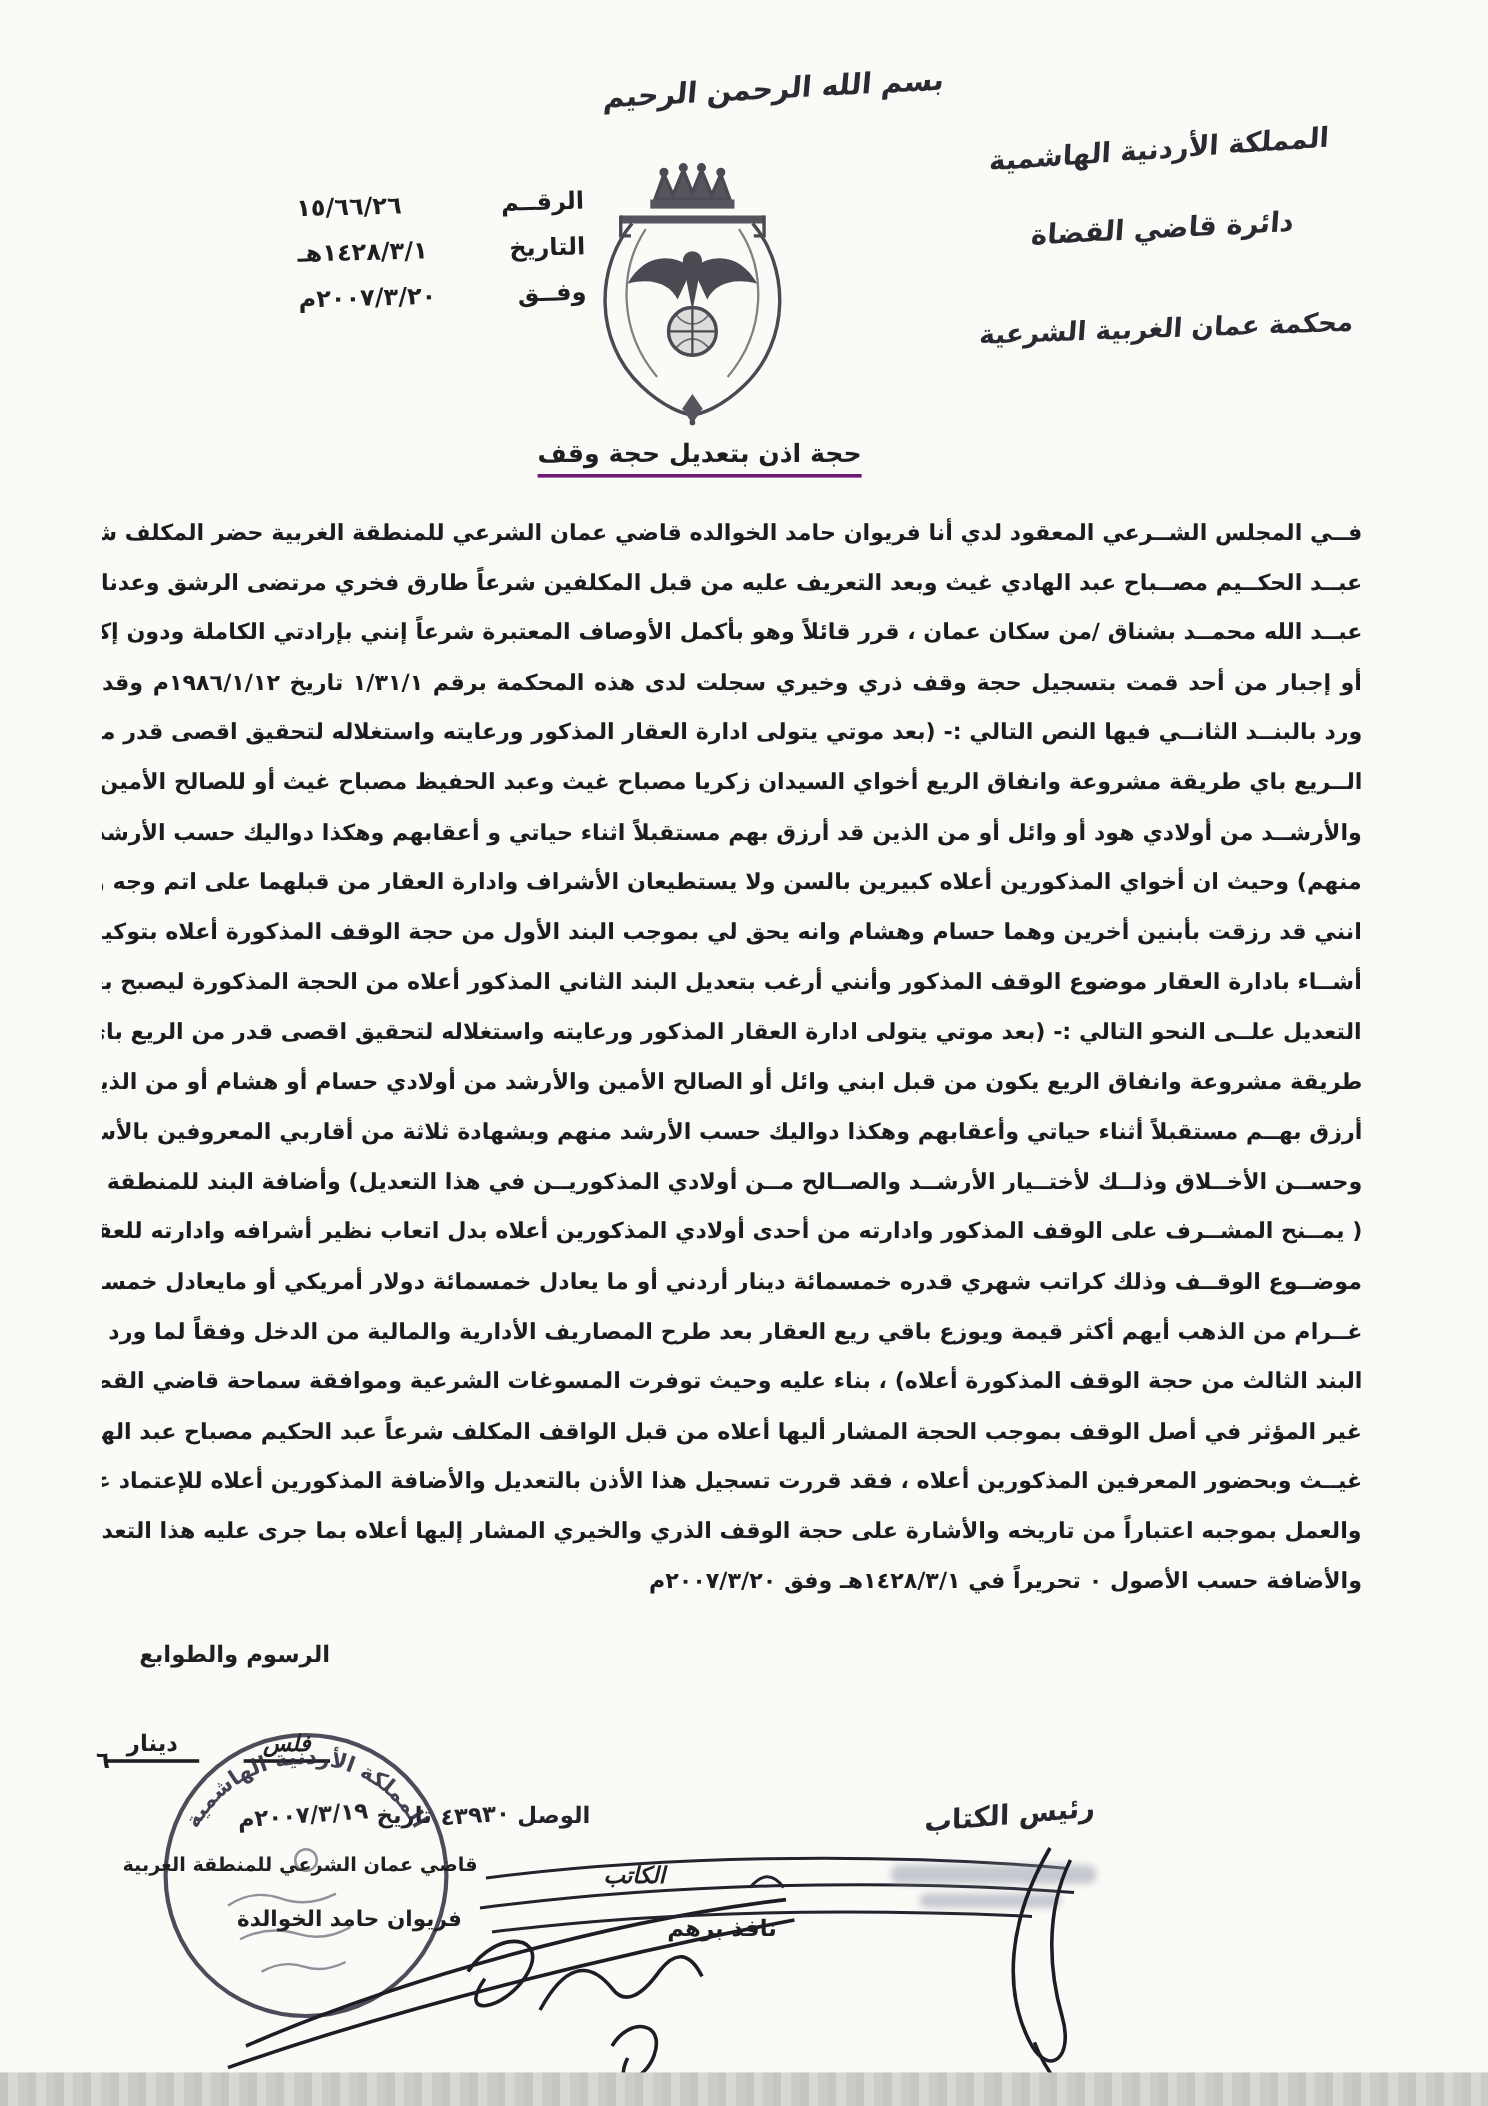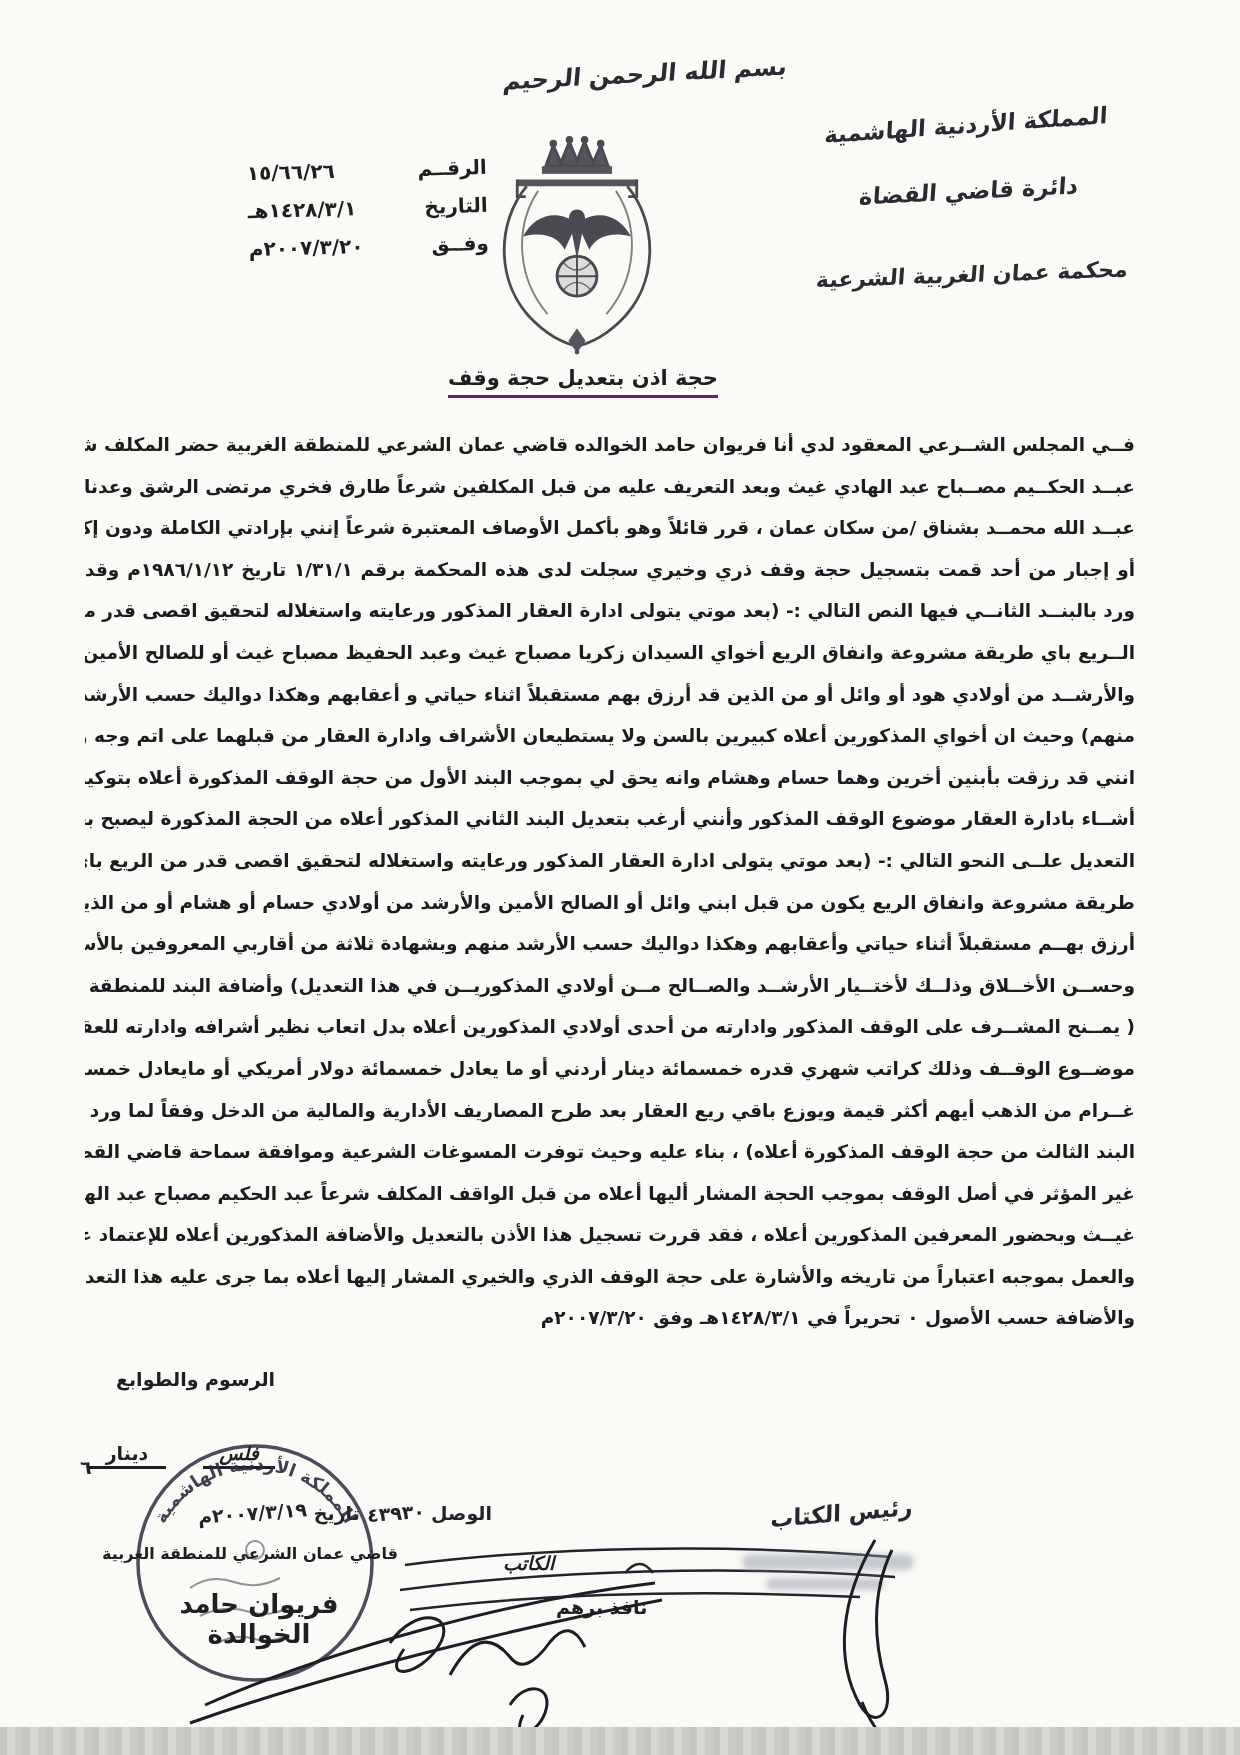--- a/index.html
+++ b/index.html
@@ -39,22 +39,22 @@
   .col-head{top:1412px;font-size:19px;font-weight:700;text-align:center;
     border-bottom:3px solid #1f1f23;padding-bottom:2px;margin-top:30px;}
   .fils{left:203px;width:72px;font-style:italic;}
   .dinar{left:88px;width:78px;}
   .dinar-val{left:80px;top:1456px;font-size:19px;font-weight:700;}
   .receipt{left:80px;top:1502px;width:412px;font-size:19px;font-weight:700;
     white-space:nowrap;color:#23232b;}
   .receipt .hand{display:inline-block;transform:rotate(-4deg);}
   .judge-title{left:95px;top:1544px;width:310px;text-align:center;
     font-size:16px;font-weight:700;}
-  .judge-name{left:133px;top:1589px;width:252px;text-align:center;
-    font-size:26px;font-weight:700;}
+  .judge-name{left:133px;top:1589px;width:252px;
+    font-size:18px;font-weight:700;}
   .clerk-label{left:503px;top:1552px;font-size:19px;font-weight:700;font-style:italic;}
   .clerk-name{left:556px;top:1596px;font-size:19px;font-weight:700;}
   .chief-label{left:770px;top:1500px;font-size:23px;font-weight:700;
     transform:rotate(-5deg) skewX(-6deg);color:#26262e;white-space:nowrap;}
   .stamp-blob{background:#99a0ae;border-radius:8px;filter:blur(3px);opacity:.55;}
   .blob1{left:742px;top:1554px;width:172px;height:16px;}
   .blob2{left:766px;top:1578px;width:118px;height:12px;}
   
   .scan-band{left:0;top:1727px;width:1240px;height:28px;
     background:repeating-linear-gradient(90deg,#c6c5c0 0 7px,#d8d7d2 7px 15px,#ccccc6 15px 23px);}

